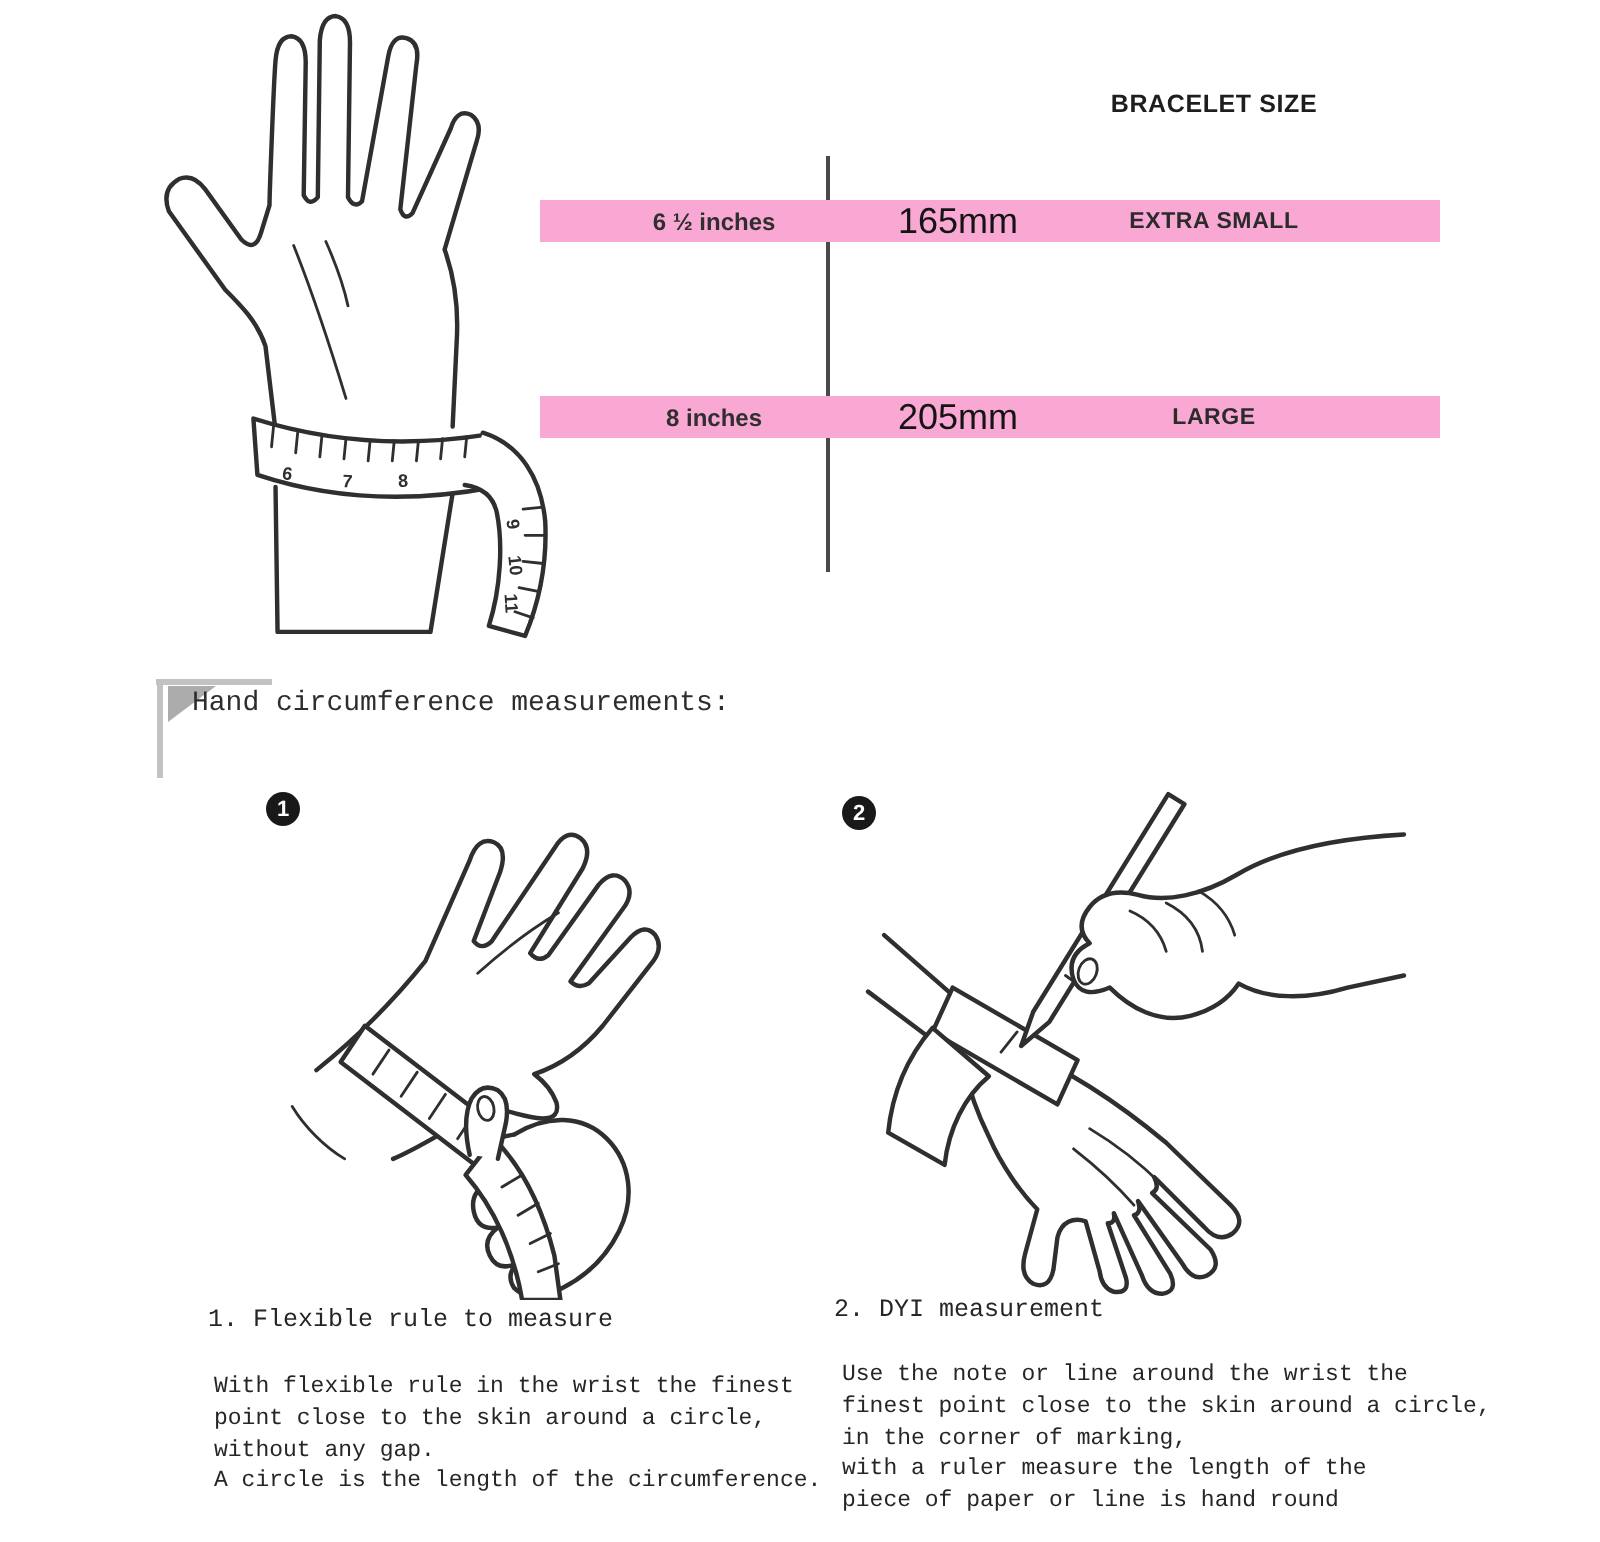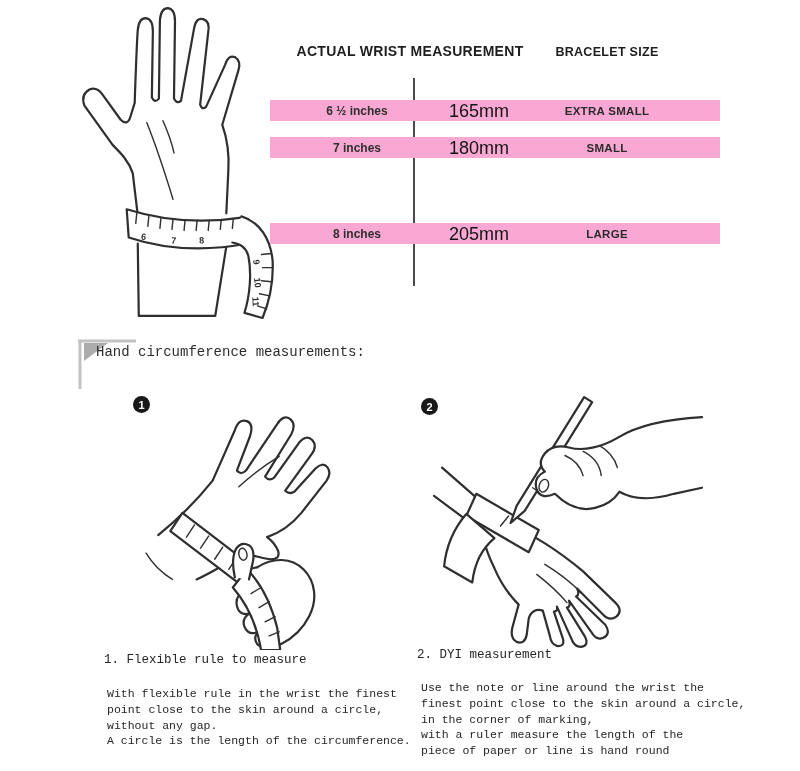--- a/index.html
+++ b/index.html
@@ -79,35 +79,29 @@
     <text x="124" y="240" transform="rotate(-2 124 240)">8</text>
 
     <path class="filled" d="M 166 213 C 185 219 195 236 197 257 C 198 277 194 297 187 314 L 169 309 C 175 290 176 268 173 253 C 171 243 164 240 157 239"></path>
     <path class="thin" d="M 196 250 L 186 251 M 197 264 L 187 264 M 196 278 L 186 277 M 194 292 L 184 290 M 191 305 L 182 302"></path>
     <text x="178" y="262" transform="rotate(82 181 259)">9</text>
     <text x="178" y="281" transform="rotate(84 182 278)">10</text>
     <text x="176" y="300" transform="rotate(86 180 297)">11</text>
   </svg>
 
   <div class="size-table">
-    <div class="tbl-header measurement">ACTUAL WRIST MEASUREMENT</div>
     <div class="tbl-header size">BRACELET SIZE</div>
     <div class="tbl-divider"></div>
 
     <div class="band" style="top:60px">
       <span class="cell-inches">6 ½ inches</span>
       <span class="cell-mm">165mm</span>
       <span class="cell-size">EXTRA SMALL</span>
     </div>
-    <div class="band" style="top:97px">
-      <span class="cell-inches">7 inches</span>
-      <span class="cell-mm">180mm</span>
-      <span class="cell-size">SMALL</span>
-    </div>
-    <div class="band" style="top:183px">
+    <div class="band" style="top:158px">
       <span class="cell-inches">8 inches</span>
       <span class="cell-mm">205mm</span>
       <span class="cell-size">LARGE</span>
     </div>
   </div>
 
   <svg class="decor" viewBox="0 0 66 60">
     <line x1="4" y1="8" x2="62" y2="8" stroke="#c2c2c2" stroke-width="3"></line>
     <line x1="6" y1="8" x2="6" y2="56" stroke="#c2c2c2" stroke-width="3"></line>
     <polygon points="10,10 34,10 10,28" fill="#9e9e9e" opacity="0.85"></polygon>

